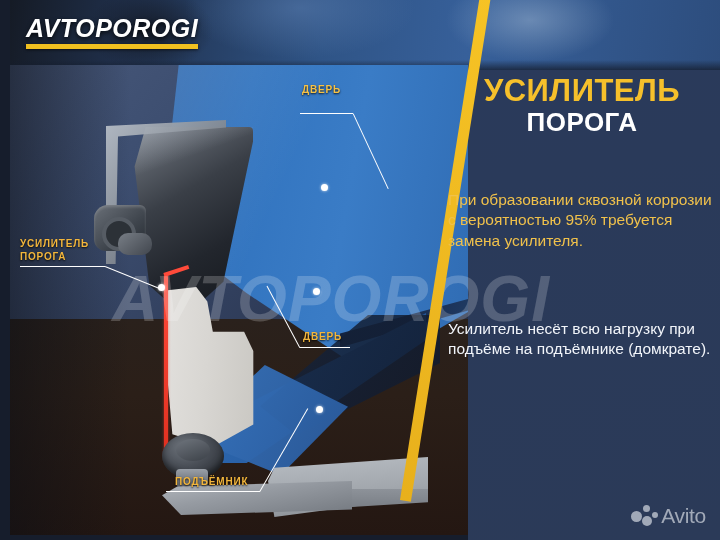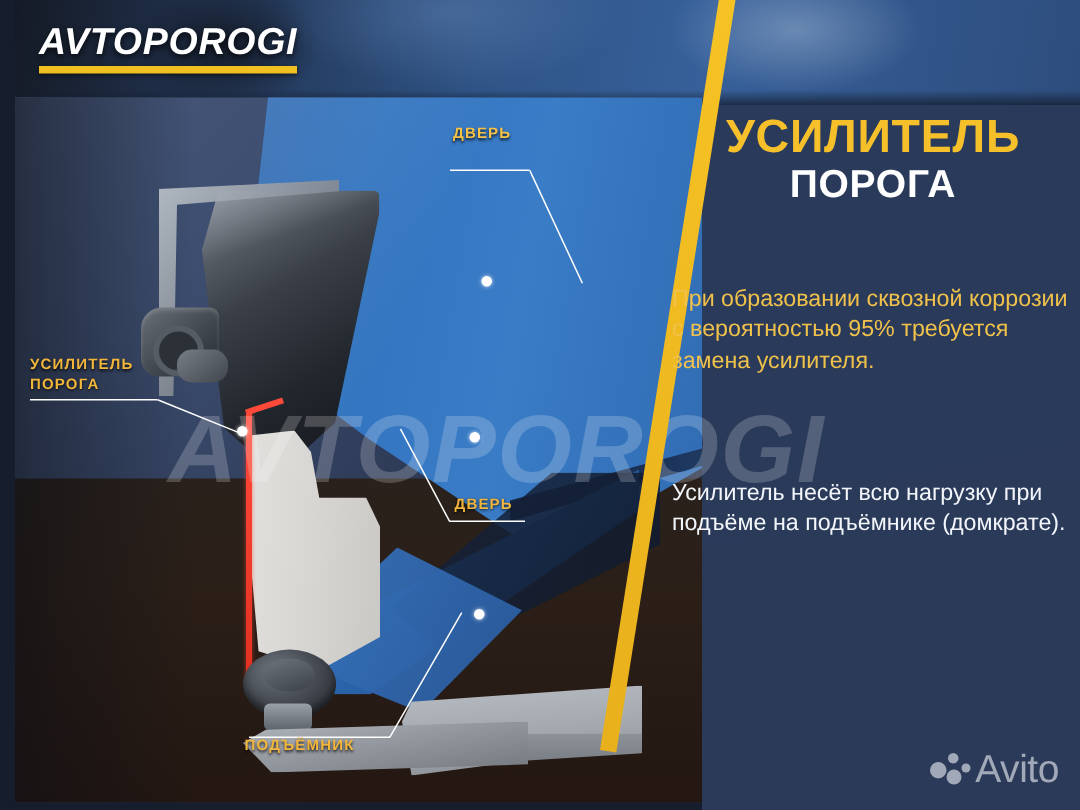--- a/index.html
+++ b/index.html
@@ -209,21 +209,21 @@
     position:absolute;
     font-weight:bold;font-size:10px;letter-spacing:.8px;
     color:#f3b63c;
     text-shadow:0 1px 2px rgba(0,0,0,.85);
     line-height:1.25;
     white-space:pre-line;
   }
   .lbl-door{ left:302px; top:84px; color:#f7c245; }
   .lbl-reinf{ left:20px; top:238px; }
   .lbl-porog{ left:303px; top:331px; }
-  .lbl-jack{ left:163px; top:476px;margin-top:16px; }
+  .lbl-jack{ left:175px; top:476px; }
 
   .lead{ position:absolute; background:#ffffff; height:1.4px; transform-origin:left center; }
   .dot{ position:absolute; width:7px;height:7px;border-radius:50%;background:#ffffff;
         box-shadow:0 0 3px rgba(255,255,255,.8); }
 
   
   .wm{
     position:absolute;left:112px;top:262px;
     font-weight:bold;font-style:italic;font-size:64px;letter-spacing:1px;
     color:rgba(255,255,255,.20);
@@ -270,21 +270,21 @@
     position:absolute;right:14px;bottom:12px;
     display:flex;align-items:center;gap:4px;
     z-index:50;opacity:.72;
   }
   .avito-dots{position:relative;width:26px;height:22px;}
   .avito-dots i{position:absolute;display:block;border-radius:50%;background:#cfd4dd;}
   .ad1{left:0;top:6px;width:11px;height:11px;}
   .ad2{left:12px;top:0;width:7px;height:7px;}
   .ad3{left:11px;top:11px;width:10px;height:10px;}
   .ad4{left:21px;top:7px;width:6px;height:6px;}
-  .avito-word{font-size:26px;font-weight:normal;color:#cfd4dd;letter-spacing:-.3px;}
+  .avito-word{font-size:21px;font-weight:normal;color:#cfd4dd;letter-spacing:-.3px;}
 
   
   .frame-l{position:absolute;left:0;top:0;width:10px;height:540px;background:#161d2c;z-index:45;}
   .frame-b{position:absolute;left:0;bottom:0;width:468px;height:5px;background:#161d2c;z-index:45;}
 </style>
 </head>
 <body>
 
 <div id="stage">
 

